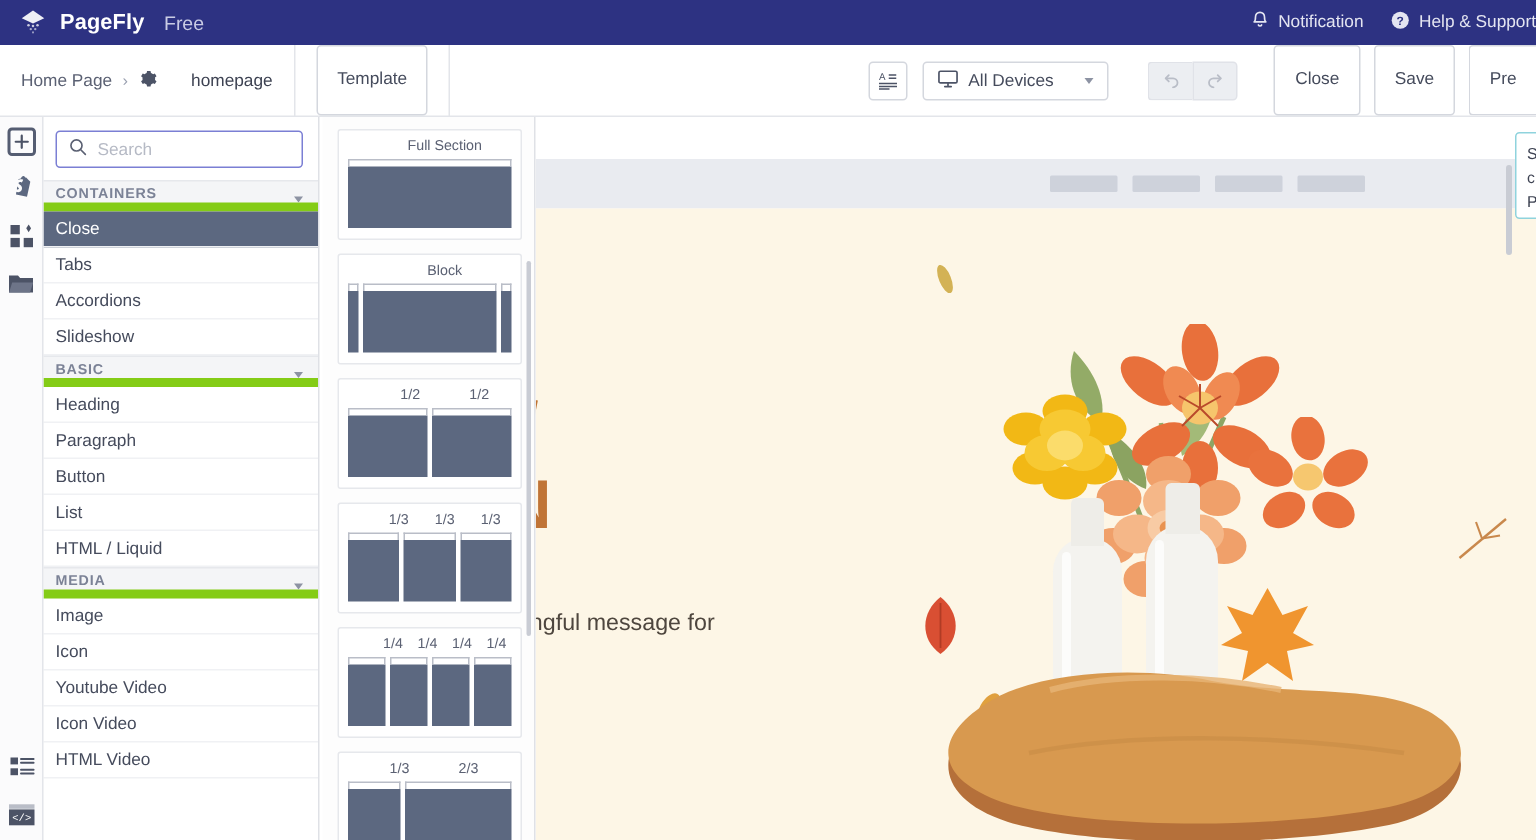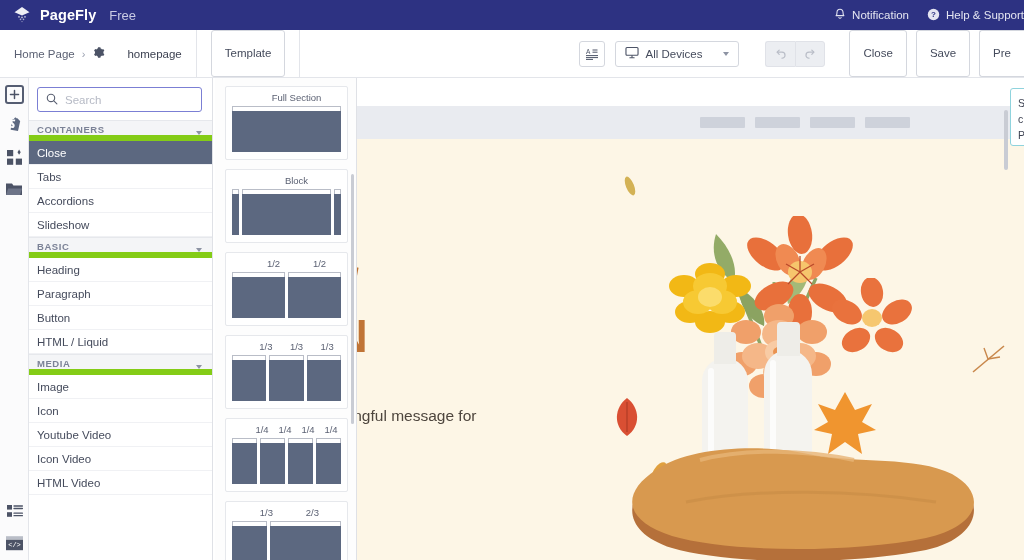--- a/index.html
+++ b/index.html
@@ -407,20 +407,23 @@
   <div class="el-item">
     <span>Heading</span>
   </div>
   <div class="el-item">
     <span>Paragraph</span>
   </div>
   <div class="el-item">
     <span>Button</span>
   </div>
   <div class="el-item">
+    <span>List</span>
+  </div>
+  <div class="el-item">
     <span>HTML / Liquid</span>
   </div>
 
   <div class="grp-head">
     <span>MEDIA</span>
     <span class="caret" style="margin:0"></span>
   </div>
   <div class="el-item">
     <span>Image</span>
   </div>

